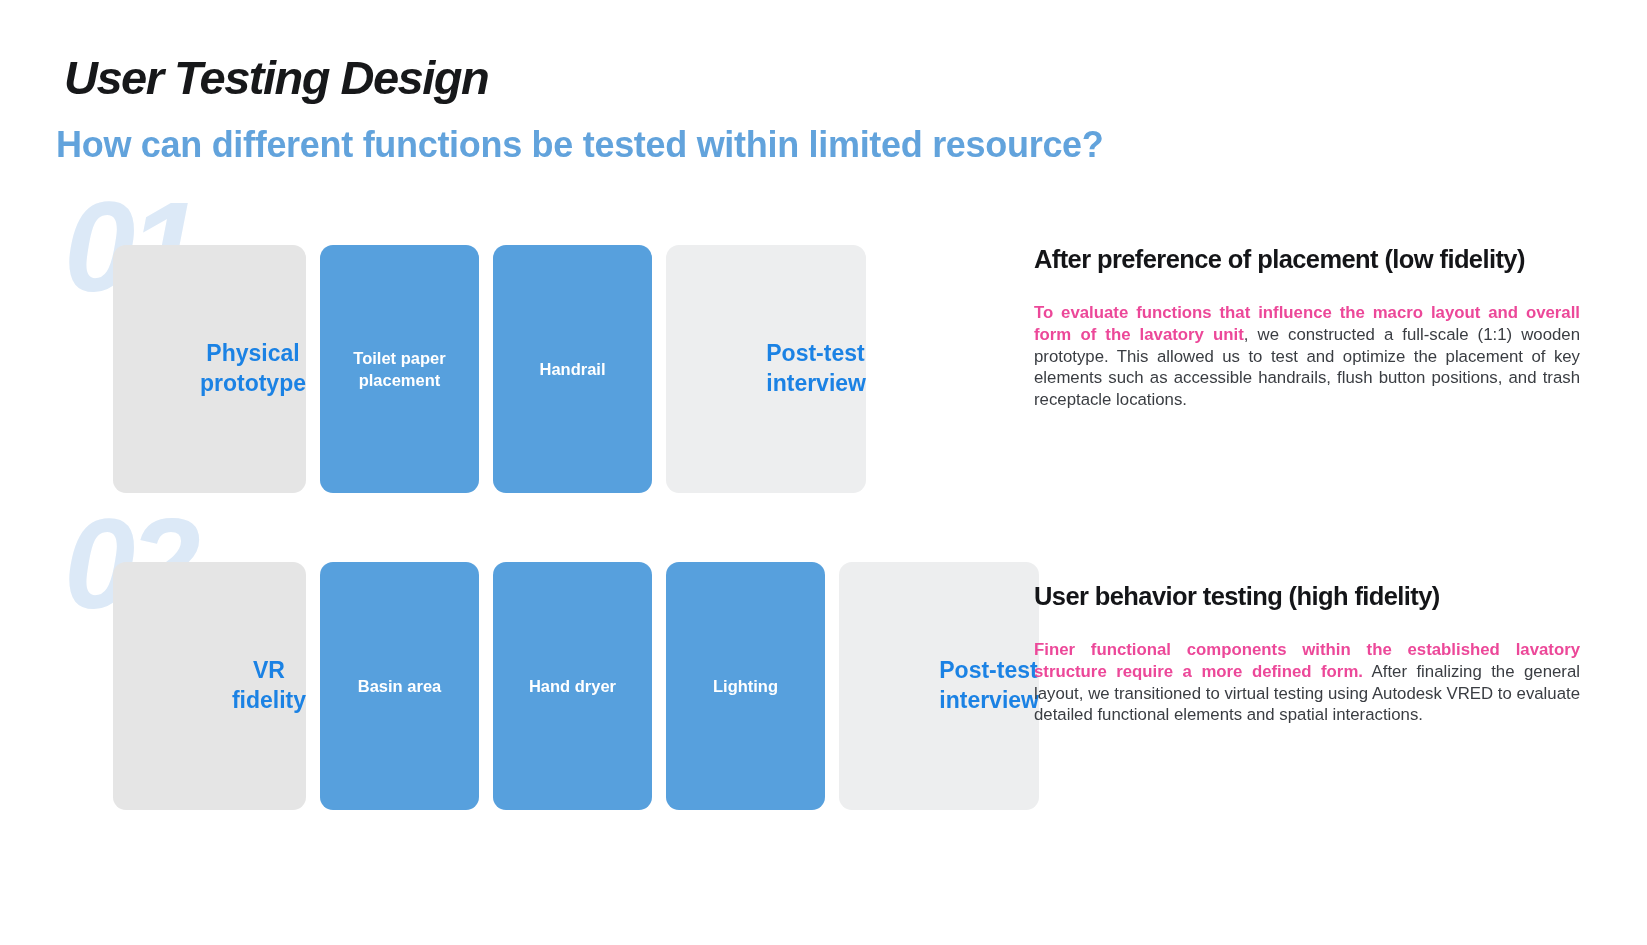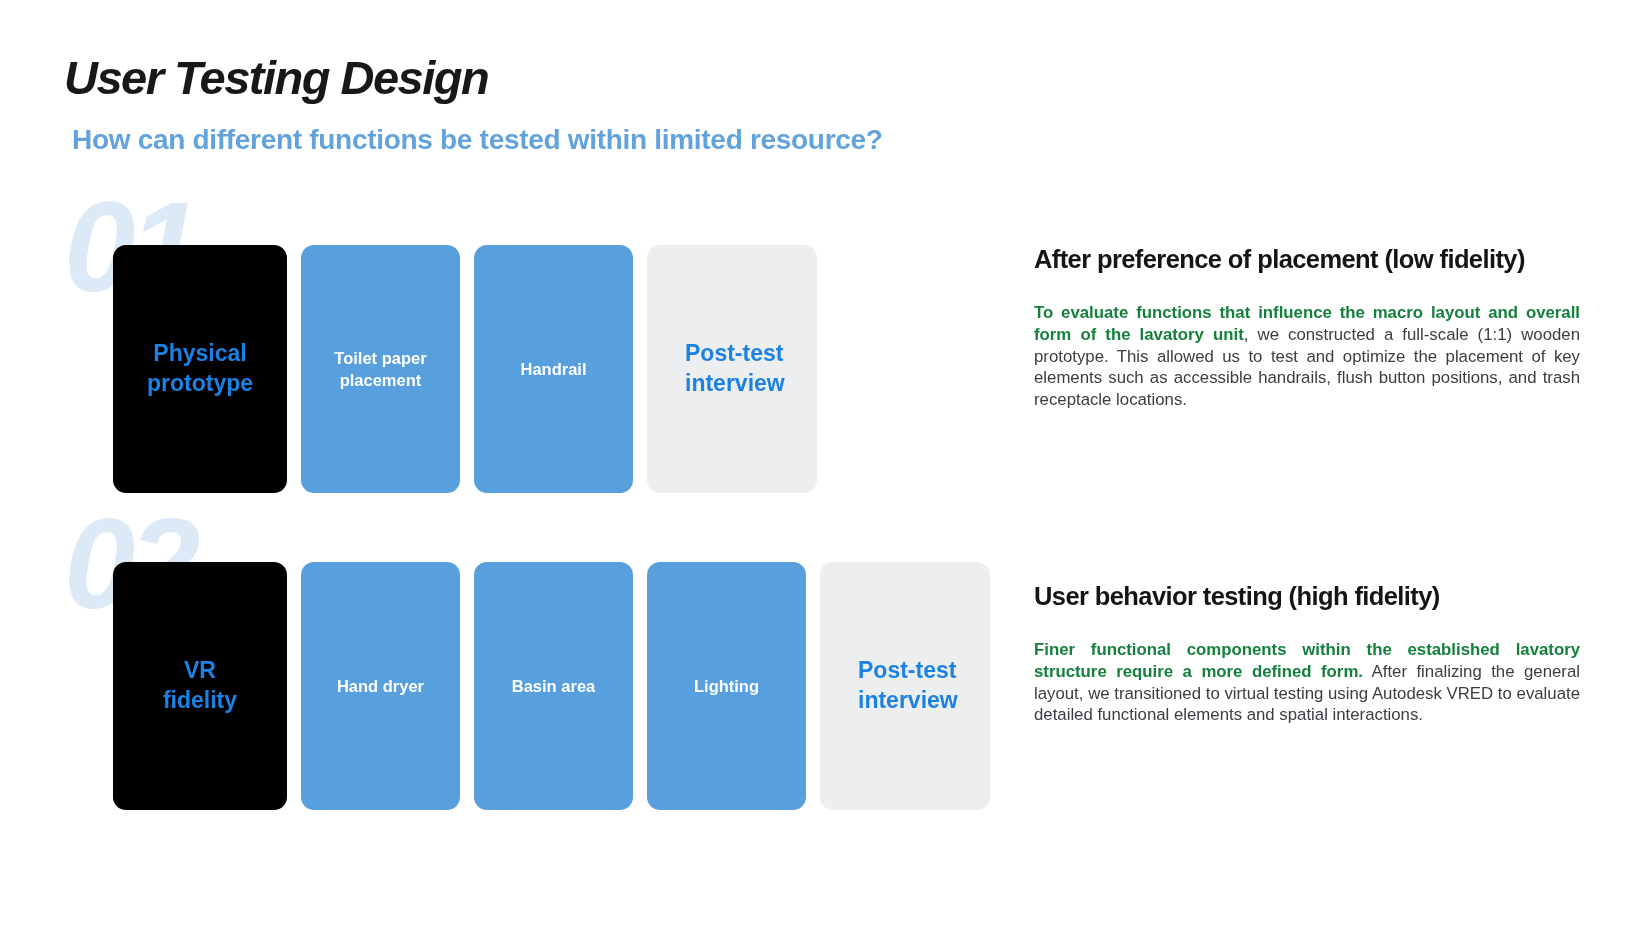--- a/index.html
+++ b/index.html
@@ -10,69 +10,69 @@
     background:#ffffff;
     font-family:Liberation Sans, sans-serif;
     overflow:hidden;
   }
   .page-title {
     position:absolute; left:64px; top:50px;
     font-size:47px; font-weight:800; font-style:italic;
     letter-spacing:-1.5px; color:#17181a;
   }
   .page-subtitle {
-    position:absolute; left:72px; top:124px;
-    font-size:28px; font-weight:700;
+    position:absolute; left:56px; top:124px;
+    font-size:36px; font-weight:700;
     letter-spacing:-0.3px; color:#62a3dc;
   }
   .row { position:absolute; left:0; width:1647px; height:248px; }
   .row-1 { top:245px; }
   .row-2 { top:562px; }
   .watermark {
     position:absolute; left:64px; top:-62px;
     font-size:128px; line-height:1; font-weight:800; font-style:italic;
     letter-spacing:-6px; color:#dce9f7; z-index:0;
     user-select:none;
   }
   .cards {
     position:absolute; left:113px; top:0; height:248px;
     display:flex; gap:14px; z-index:1;
   }
   .card {
     border-radius:13px;
     display:flex; align-items:center; justify-content:center;
     text-align:center;
   }
-  .card-gray { background:#000000; width:174px; }
+  .card-gray { background:#e5e5e5; width:193px;justify-content:flex-end; }
   .card-blue {
     background:#57a0dd; width:159px;
     color:#ffffff; font-weight:700; font-size:16.5px; line-height:1.35;
     white-space:pre-line; padding:0 18px;
   }
   .proto-label {
     color:#1b82e4; font-weight:700; font-size:23px; line-height:1.3;
     white-space:pre-line;
   }
   .card-method {
-    background:#edeeef; width:170px;
-    justify-content:flex-start; padding-left:38px; text-align:left;
+    background:#edeeef; width:200px;
+    justify-content:flex-end; padding-left:25px; text-align:left;
   }
   .desc {
     position:absolute; left:1034px; width:546px; top:0; z-index:1;
   }
   .row-2 .desc { top:-12px;margin-top:32px; }
   .desc-heading {
     font-size:25.5px; font-weight:700; letter-spacing:-0.6px;
     color:#141518; white-space:nowrap; margin-bottom:28px;
   }
   .desc-paragraph {
     font-size:16.8px; line-height:21.8px; text-align:justify;
     color:#3a3d42;
   }
-  .desc-paragraph .highlight { color:#15803d; font-weight:700; }
+  .desc-paragraph .highlight { color:#ec4899; font-weight:700; }
 </style>
 </head>
 <body>
 
 <div class="slide">
 
   <div class="page-title">User Testing Design</div>
   <div class="page-subtitle">How can different functions be tested within limited resource?</div>
 
   <div class="row row-1">
@@ -96,22 +96,22 @@
     </div>
   </div>
 
   <div class="row row-2">
     <div class="watermark">02</div>
     <div class="cards">
       <div class="card card-gray">
         <div class="proto-label">VR
 fidelity</div>
       </div>
+      <div class="card card-blue">Basin area</div>
       <div class="card card-blue">Hand dryer</div>
-      <div class="card card-blue">Basin area</div>
       <div class="card card-blue">Lighting</div>
       <div class="card card-method">
         <div class="proto-label">Post-test
 interview</div>
       </div>
     </div>
     <div class="desc">
       <div class="desc-heading">User behavior testing (high fidelity)</div>
       <p class="desc-paragraph"><span class="highlight">Finer functional components within the established lavatory structure require a more defined form.</span><span> After finalizing the general layout, we transitioned to virtual testing using Autodesk VRED to evaluate detailed functional elements and spatial interactions.</span></p>
     </div>

